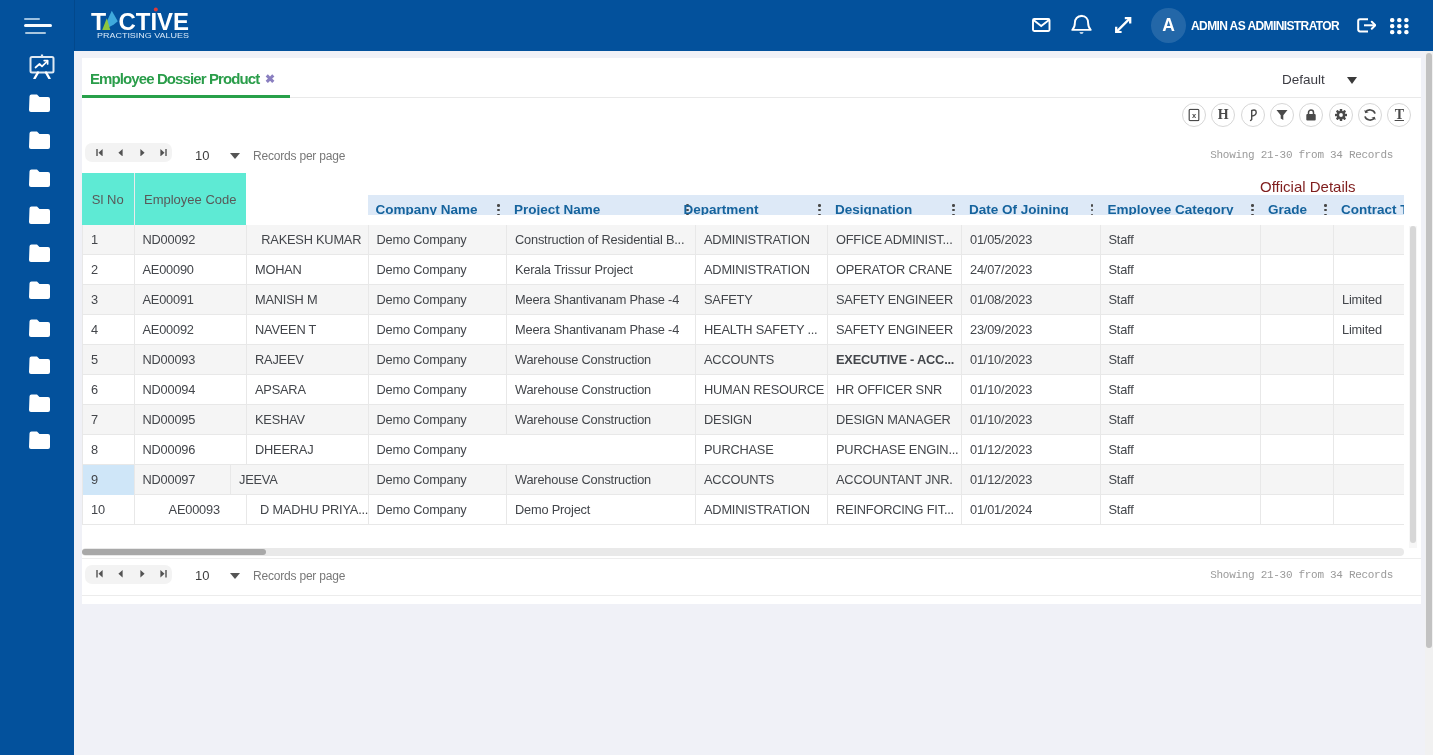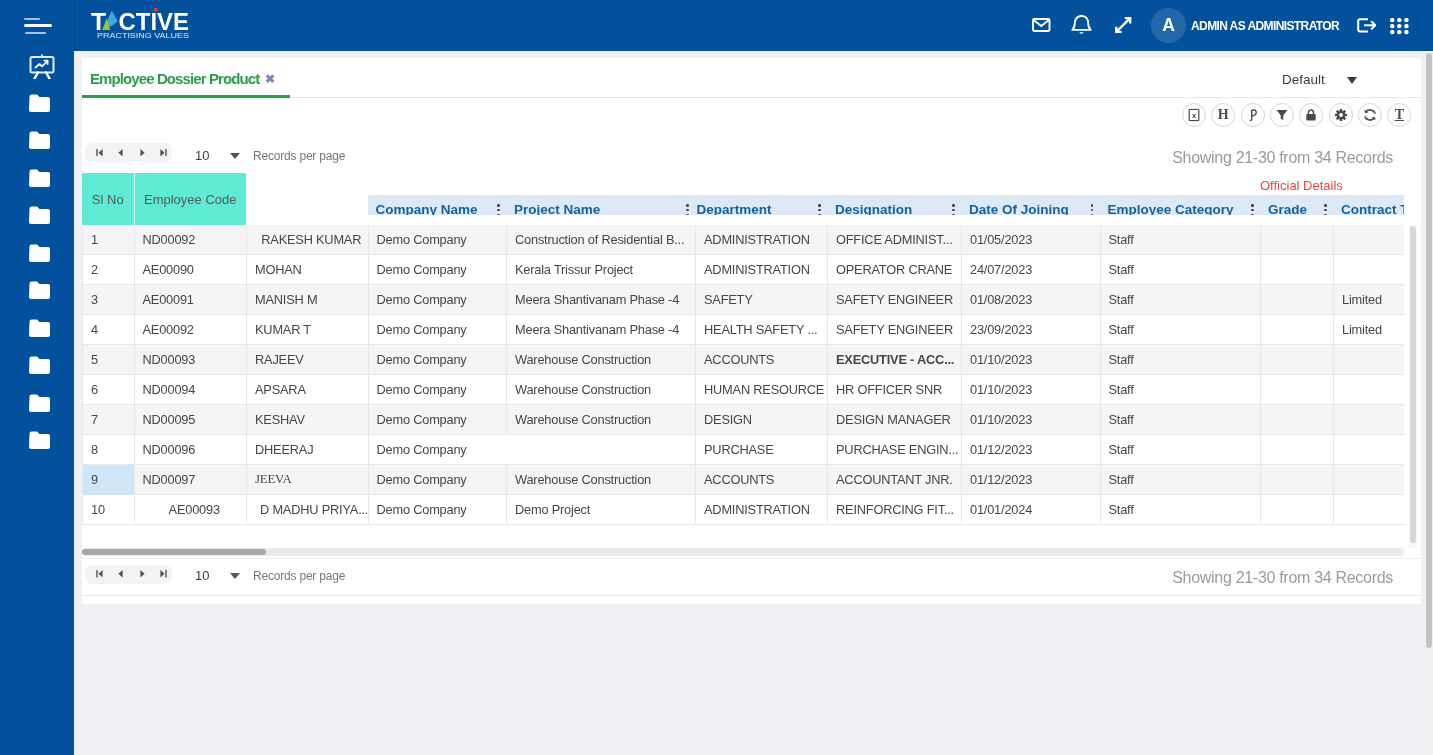--- a/index.html
+++ b/index.html
@@ -21,21 +21,21 @@
 #defaultdd { position:absolute; left:1200px; top:14px; font-size:13.5px; color:#3c3c43; }
 #defaultcaret { position:absolute; left:1265px; top:19px; width:0; height:0; border-left:5.5px solid transparent; border-right:5.5px solid transparent; border-top:7px solid #3a3a3a; }
 
 .circ { position:absolute; width:24px; height:24px; border-radius:50%; border:1px solid #d7d7d7; background:#fff; color:#4a4a4a; text-align:center; }
 .circ svg { position:absolute; left:50%; top:50%; transform:translate(-50%,-50%); }
 
 .pgroup { position:absolute; width:87px; height:19px; background:#f3f3f3; border-radius:7px; }
 .pnum { position:absolute; font-size:13px; color:#3d3d3d; }
 .pcaret { position:absolute; width:0; height:0; border-left:5px solid transparent; border-right:5px solid transparent; border-top:6px solid #555; }
 .ptext { position:absolute; font-size:12px; letter-spacing:-0.2px; color:#787878; }
-.showing { position:absolute; font-size:16px; letter-spacing:-0.3px; color:#9a9a9a; }
+.showing { position:absolute; font-size:11px; letter-spacing:-0.3px; color:#9a9a9a;font-family:Liberation Mono, monospace; }
 
 #grid { position:absolute; left:0; top:0; width:1339px; height:540px; }
 .gcell { position:absolute; overflow:hidden; white-space:nowrap; }
 .ghead { background:#5eead4; color:#595959; font-size:13px; }
 .ghead span { position:absolute; left:0; width:100%; text-align:center; top:50%; transform:translateY(-50%); }
 
 #bluehead { position:absolute; background:#dde9f7; overflow:hidden; }
 .bh { position:absolute; color:#15639d; font-size:13.5px; font-weight:bold; line-height:30px; white-space:nowrap; overflow:hidden; }
 .dots { position:absolute; width:3px; }
 .dots i { display:block; width:2.6px; height:2.6px; border-radius:50%; background:#474747; margin:0 0 2.2px 0; }
@@ -212,36 +212,36 @@
     <span class="ptext" style="left:171px; top:90.5px;">Records per page</span>
     <span class="showing" style="right:28px; top:90.5px;">Showing 21-30 from 34 Records</span>
     <div id="grid">
       <div class="gcell ghead" style="left:0px; top:115px; width:51.5px; height:52px; border-left:none;">
         <span>Sl No</span>
       </div>
       <div class="gcell ghead" style="left:51.5px; top:115px; width:112.5px; height:52px; border-left:1px solid #ebebeb;">
         <span>Employee Code</span>
       </div>
       <div class="gcell" style="left:285.5px; top:115px; width:1036.5px; height:22px; background:#fff;">
-        <span style="position:absolute; left:892.5px; top:5px; font-size:13px; color:#ef4444;">Official Details</span>
+        <span style="position:absolute; left:892.5px; top:5px; font-size:15px; color:#7f1d1d;">Official Details</span>
       </div>
       <div id="bluehead" style="left:285.5px; top:137px; width:1036.5px; height:20px;">
         <div class="bh" style="left:8px; top:0; width:124.5px; height:30px;">Company Name</div>
         <div class="dots" style="left:129.5px; top:9px;">
           <i></i>
           <i></i>
           <i></i>
         </div>
         <div class="bh" style="left:146.5px; top:0; width:175px; height:30px;">Project Name</div>
         <div class="dots" style="left:318.5px; top:9px;">
           <i></i>
           <i></i>
           <i></i>
         </div>
-        <div class="bh" style="left:329px; top:0; width:118px; height:30px;text-decoration:underline;">Department</div>
+        <div class="bh" style="left:316px; top:0; width:118px; height:30px;text-decoration:underline;">Department</div>
         <div class="dots" style="left:450.5px; top:9px;">
           <i></i>
           <i></i>
           <i></i>
         </div>
         <div class="bh" style="left:467.5px; top:0; width:120px; height:30px;">Designation</div>
         <div class="dots" style="left:584.5px; top:9px;">
           <i></i>
           <i></i>
           <i></i>
@@ -302,21 +302,21 @@
         <div class="bcell" style="left:613px; width:132px; ">SAFETY</div>
         <div class="bcell" style="left:745px; width:134px; ">SAFETY ENGINEER</div>
         <div class="bcell" style="left:879px; width:138.5px; ">01/08/2023</div>
         <div class="bcell" style="left:1017.5px; width:160.5px; ">Staff</div>
         <div class="bcell" style="left:1178px; width:73px; ">&nbsp;</div>
         <div class="bcell" style="left:1251px; width:71px; ">Limited</div>
       </div>
       <div class="row" style="top:257px; background:#ffffff; border-bottom:1px solid #e8e8e8;">
         <div class="bcell" style="left:0px; width:51.5px; ">4</div>
         <div class="bcell" style="left:51.5px; width:112.5px; ">AE00092</div>
-        <div class="bcell" style="left:164px; width:121.5px; ">KUMAR T</div>
+        <div class="bcell" style="left:164px; width:121.5px; ">NAVEEN T</div>
         <div class="bcell" style="left:285.5px; width:138.5px; ">Demo Company</div>
         <div class="bcell" style="left:424px; width:189px; ">Meera Shantivanam Phase -4</div>
         <div class="bcell" style="left:613px; width:132px; ">HEALTH SAFETY ...</div>
         <div class="bcell" style="left:745px; width:134px; ">SAFETY ENGINEER</div>
         <div class="bcell" style="left:879px; width:138.5px; ">23/09/2023</div>
         <div class="bcell" style="left:1017.5px; width:160.5px; ">Staff</div>
         <div class="bcell" style="left:1178px; width:73px; ">&nbsp;</div>
         <div class="bcell" style="left:1251px; width:71px; ">Limited</div>
       </div>
       <div class="row" style="top:287px; background:#f5f5f5; border-bottom:1px solid #e8e8e8;">
@@ -367,21 +367,21 @@
         <div class="bcell" style="left:613px; width:132px; ">PURCHASE</div>
         <div class="bcell" style="left:745px; width:134px; ">PURCHASE ENGIN...</div>
         <div class="bcell" style="left:879px; width:138.5px; ">01/12/2023</div>
         <div class="bcell" style="left:1017.5px; width:160.5px; ">Staff</div>
         <div class="bcell" style="left:1178px; width:73px; ">&nbsp;</div>
         <div class="bcell" style="left:1251px; width:71px; ">&nbsp;</div>
       </div>
       <div class="row" style="top:407px; background:#f5f5f5; border-bottom:1px solid #e8e8e8;">
         <div class="bcell" style="left:0px; width:51.5px; background:#cfe6f8;">9</div>
         <div class="bcell" style="left:51.5px; width:112.5px; ">ND00097</div>
-        <div class="bcell" style="left:164px; width:121.5px;font-family:Liberation Serif, serif; ">JEEVA</div>
+        <div class="bcell" style="left:148px; width:121.5px; ">JEEVA</div>
         <div class="bcell" style="left:285.5px; width:138.5px; ">Demo Company</div>
         <div class="bcell" style="left:424px; width:189px; ">Warehouse Construction</div>
         <div class="bcell" style="left:613px; width:132px; ">ACCOUNTS</div>
         <div class="bcell" style="left:745px; width:134px; ">ACCOUNTANT JNR.</div>
         <div class="bcell" style="left:879px; width:138.5px; ">01/12/2023</div>
         <div class="bcell" style="left:1017.5px; width:160.5px; ">Staff</div>
         <div class="bcell" style="left:1178px; width:73px; ">&nbsp;</div>
         <div class="bcell" style="left:1251px; width:71px; ">&nbsp;</div>
       </div>
       <div class="row" style="top:437px; background:#ffffff; border-bottom:1px solid #e8e8e8;">

